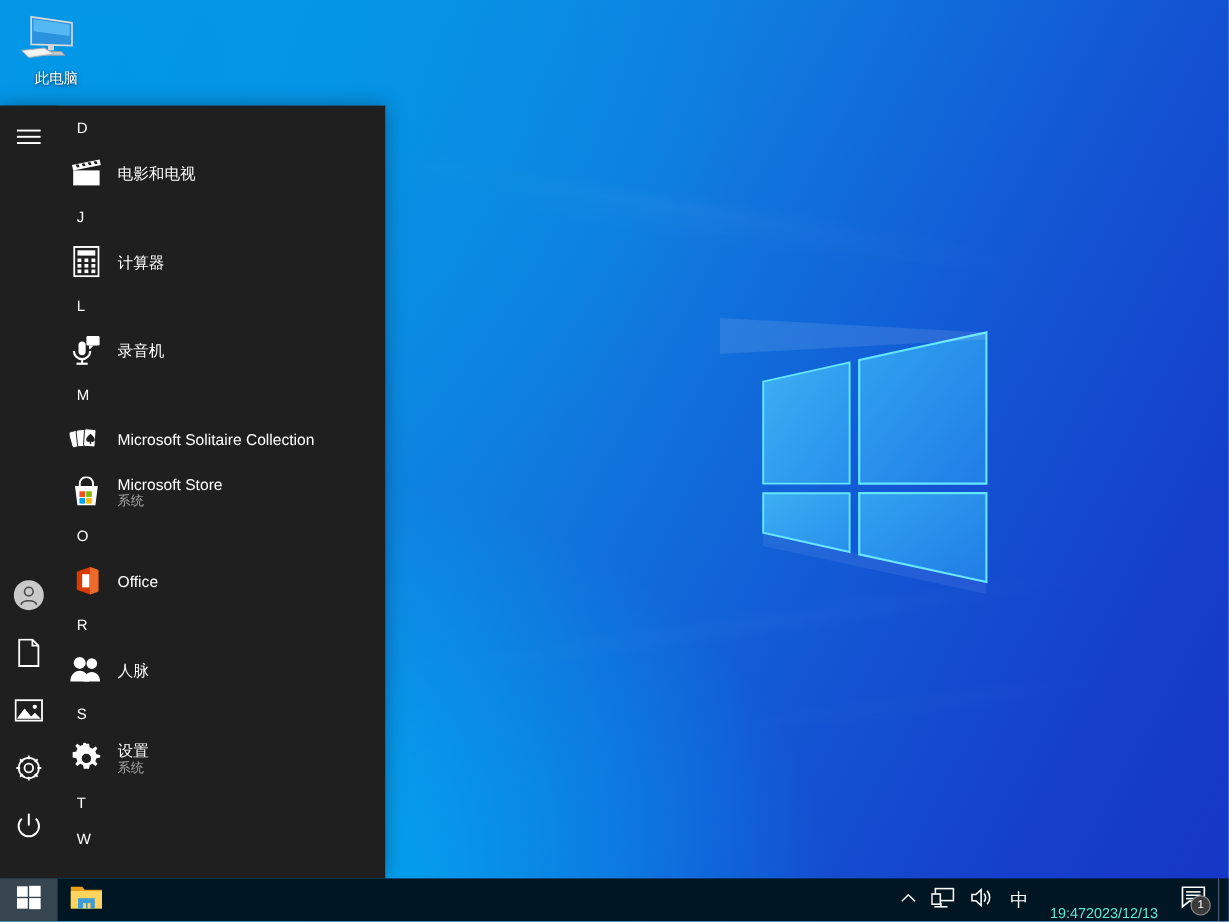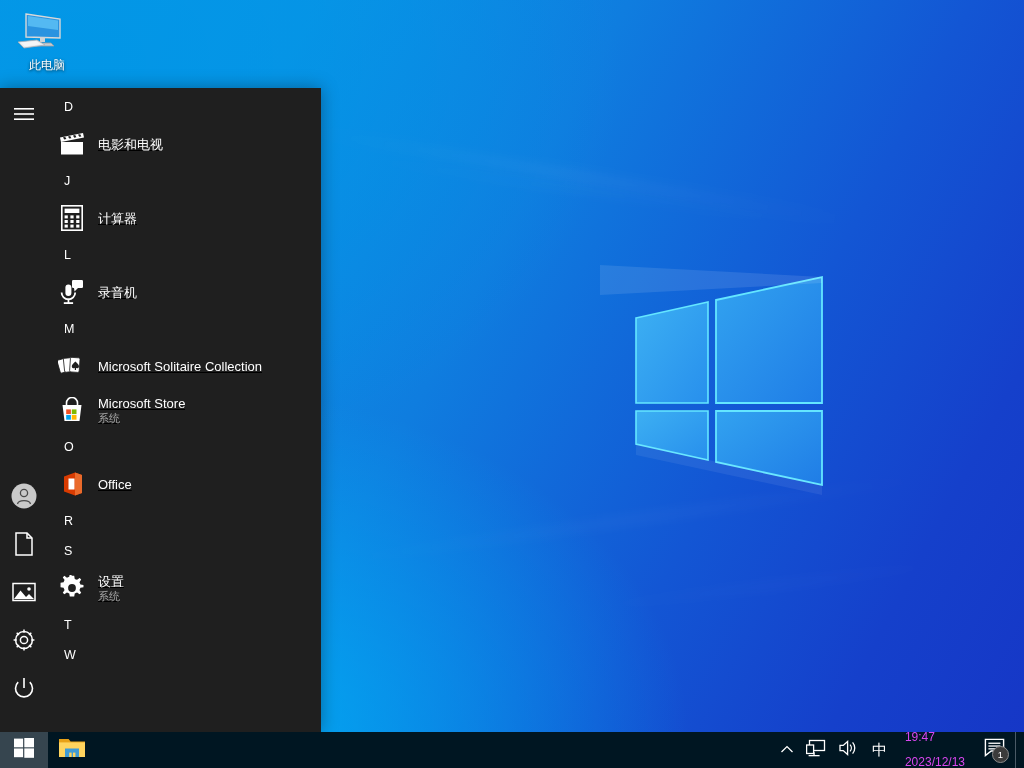--- a/index.html
+++ b/index.html
@@ -95,21 +95,21 @@
     display: flex; align-items: center;
     padding-left: 8px; padding-right: 6px;
     cursor: default;
     position: relative;
   }
   .app-icon {
     width: 32px; height: 32px; flex: 0 0 32px;
     display: flex; align-items: center; justify-content: center;
     margin-right: 10px;
   }
-  .app-text { display: flex; flex-direction: column; justify-content: center; min-width: 0; text-decoration: underline; }
+  .app-text { display: flex; flex-direction: column; justify-content: center; min-width: 0; }
   .app-name {
     color: #ffffff; font-size: 13px; line-height: 15px;
     white-space: nowrap; overflow: hidden; text-overflow: ellipsis;
   }
   .app-sub { color: #a6a6a6; font-size: 11px; line-height: 13px; margin-top: 1px; }
   .chevron { margin-left: auto; color: #e8e8e8; display:flex; align-items:center; padding-right: 10px;}
 
   
   #taskbar {
     position: absolute; left: 0; bottom: 0;
@@ -133,23 +133,23 @@
     margin-left: auto; height: 36px;
     display: flex; align-items: center;
     color: #ffffff;
   }
   .tray-btn {
     height: 36px; display: flex; align-items: center; justify-content: center;
     padding: 0 6px; cursor: default; color: #ffffff;
   }
   #tray-ime { font-size: 15px; padding: 0 8px; }
   #tray-clock {
-    height: 36px; display: flex; flex-direction: column;
-    align-items: flex-start; justify-content: center;
-    padding: 0 10px; color: #d946ef; cursor: default;
+    height: 36px; display: flex; flex-direction: row;
+    align-items: flex-end; justify-content: center;
+    padding: 0 10px; color: #5eead4; cursor: default;
     line-height: 13px;
   }
   #clock-time { font-size: 12px; }
   #clock-date { font-size: 12px; margin-top: 12px; }
   #tray-notify {
     position: relative;
     width: 40px; height: 36px;
     display:flex; align-items:center; justify-content:center;
     cursor: default;
   }
@@ -395,20 +395,33 @@
             <polygon points="15,1.5 22,4 22,22 15,24.5" fill="#ea6a2b"></polygon>
             <rect x="8.5" y="7.5" width="6" height="11" fill="#ffffff"></rect>
           </svg>
         </span>
         <span class="app-text">
           <span class="app-name">Office</span>
         </span>
       </div>
 
       <div class="letter-head">R</div>
+      <div class="app-row">
+        <span class="app-icon">
+          <svg width="28" height="22" viewBox="0 0 28 22">
+            <circle cx="18.5" cy="6" r="4.4" fill="#ffffff"></circle>
+            <path d="M11.6 21 c0-5 3.3-8 6.9-8 s6.9 3 6.9 8 z" fill="#ffffff"></path>
+            <circle cx="8.4" cy="5.4" r="5" fill="#ffffff"></circle>
+            <path d="M0.6 21 c0-5.6 3.6-9 7.8-9 s7.8 3.4 7.8 9 z" fill="#ffffff"></path>
+          </svg>
+        </span>
+        <span class="app-text">
+          <span class="app-name">人脉</span>
+        </span>
+      </div>
 
       <div class="letter-head">S</div>
       <div class="app-row">
         <span class="app-icon">
           <svg width="26" height="26" viewBox="0 0 26 26">
             <path d="M13 0.8 l2.2 0 0.55 3.1 a9 9 0 0 1 2.3 0.97 l2.6-1.8 1.55 1.55 -1.8 2.6 a9 9 0 0 1 0.97 2.3 l3.1 0.55 0 2.2 -3.1 0.55 a9 9 0 0 1-0.97 2.3 l1.8 2.6 -1.55 1.55 -2.6-1.8 a9 9 0 0 1-2.3 0.97 l-0.55 3.1 -2.2 0 -2.2 0 -0.55-3.1 a9 9 0 0 1-2.3-0.97 l-2.6 1.8 -1.55-1.55 1.8-2.6 a9 9 0 0 1-0.97-2.3 l-3.1-0.55 0-2.2 0-2.2 3.1-0.55 a9 9 0 0 1 0.97-2.3 l-1.8-2.6 1.55-1.55 2.6 1.8 a9 9 0 0 1 2.3-0.97 l0.55-3.1 z" fill="#ffffff"></path>
             <circle cx="13" cy="13" r="3.9" fill="#1f1f1f"></circle>
           </svg>
         </span>
         <span class="app-text">

